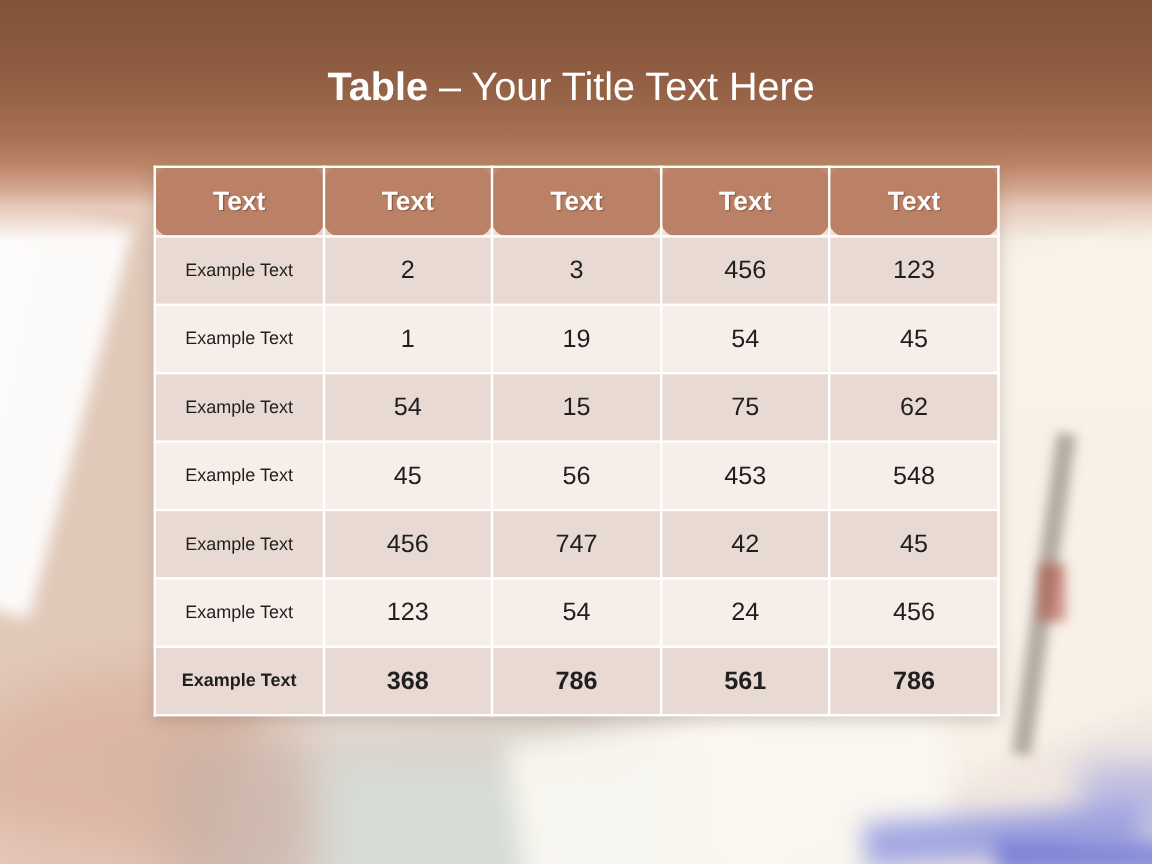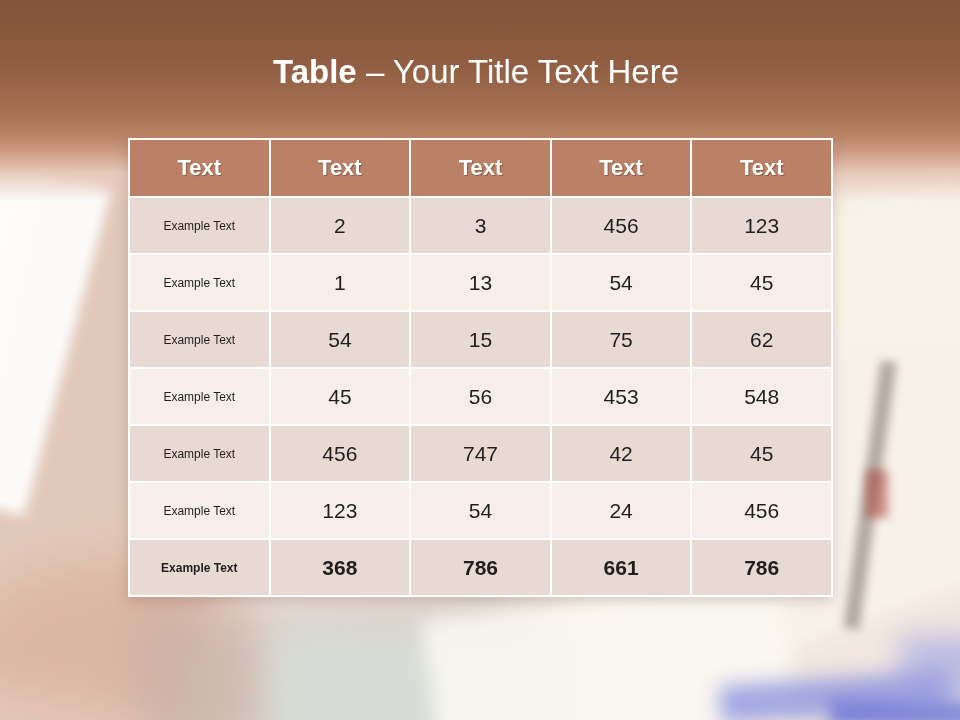--- a/index.html
+++ b/index.html
@@ -45,23 +45,24 @@
     box-shadow:0 4px 12px rgba(110,80,60,0.25);
   }
   .data-table th, .data-table td {
     border:2px solid #ffffff; text-align:center; vertical-align:middle;
     padding:0;
   }
   .data-table thead th {
     height:56px; background:#bb8166; color:#ffffff;
     font-size:22px; font-weight:700;
     text-shadow:1px 1px 1px rgba(100,55,35,0.55);
+    border-radius:13px;
   }
   .data-table tbody td { height:55px; font-size:21px; color:#1f1f1f; }
-  .data-table tbody td.label { font-size:12px; }
+  .data-table tbody td.label { font-size:15px; }
   .data-table tbody tr:nth-child(odd)  td { background:#e8d9d2; }
   .data-table tbody tr:nth-child(even) td { background:#f7eeea; }
   .data-table tbody tr.total-row td { font-weight:700; }
 </style>
 </head>
 <body>
 
 <div class="slide">
 
   <div class="photo-layer">
@@ -98,21 +99,21 @@
       <tr>
         <td class="label">Example Text</td>
         <td>2</td>
         <td>3</td>
         <td>456</td>
         <td>123</td>
       </tr>
       <tr>
         <td class="label">Example Text</td>
         <td>1</td>
-        <td>13</td>
+        <td>19</td>
         <td>54</td>
         <td>45</td>
       </tr>
       <tr>
         <td class="label">Example Text</td>
         <td>54</td>
         <td>15</td>
         <td>75</td>
         <td>62</td>
       </tr>
@@ -134,19 +135,19 @@
         <td class="label">Example Text</td>
         <td>123</td>
         <td>54</td>
         <td>24</td>
         <td>456</td>
       </tr>
       <tr class="total-row">
         <td class="label">Example Text</td>
         <td>368</td>
         <td>786</td>
-        <td>661</td>
+        <td>561</td>
         <td>786</td>
       </tr>
     </tbody>
   </table>
 
 </div>
 
 </body></html>

